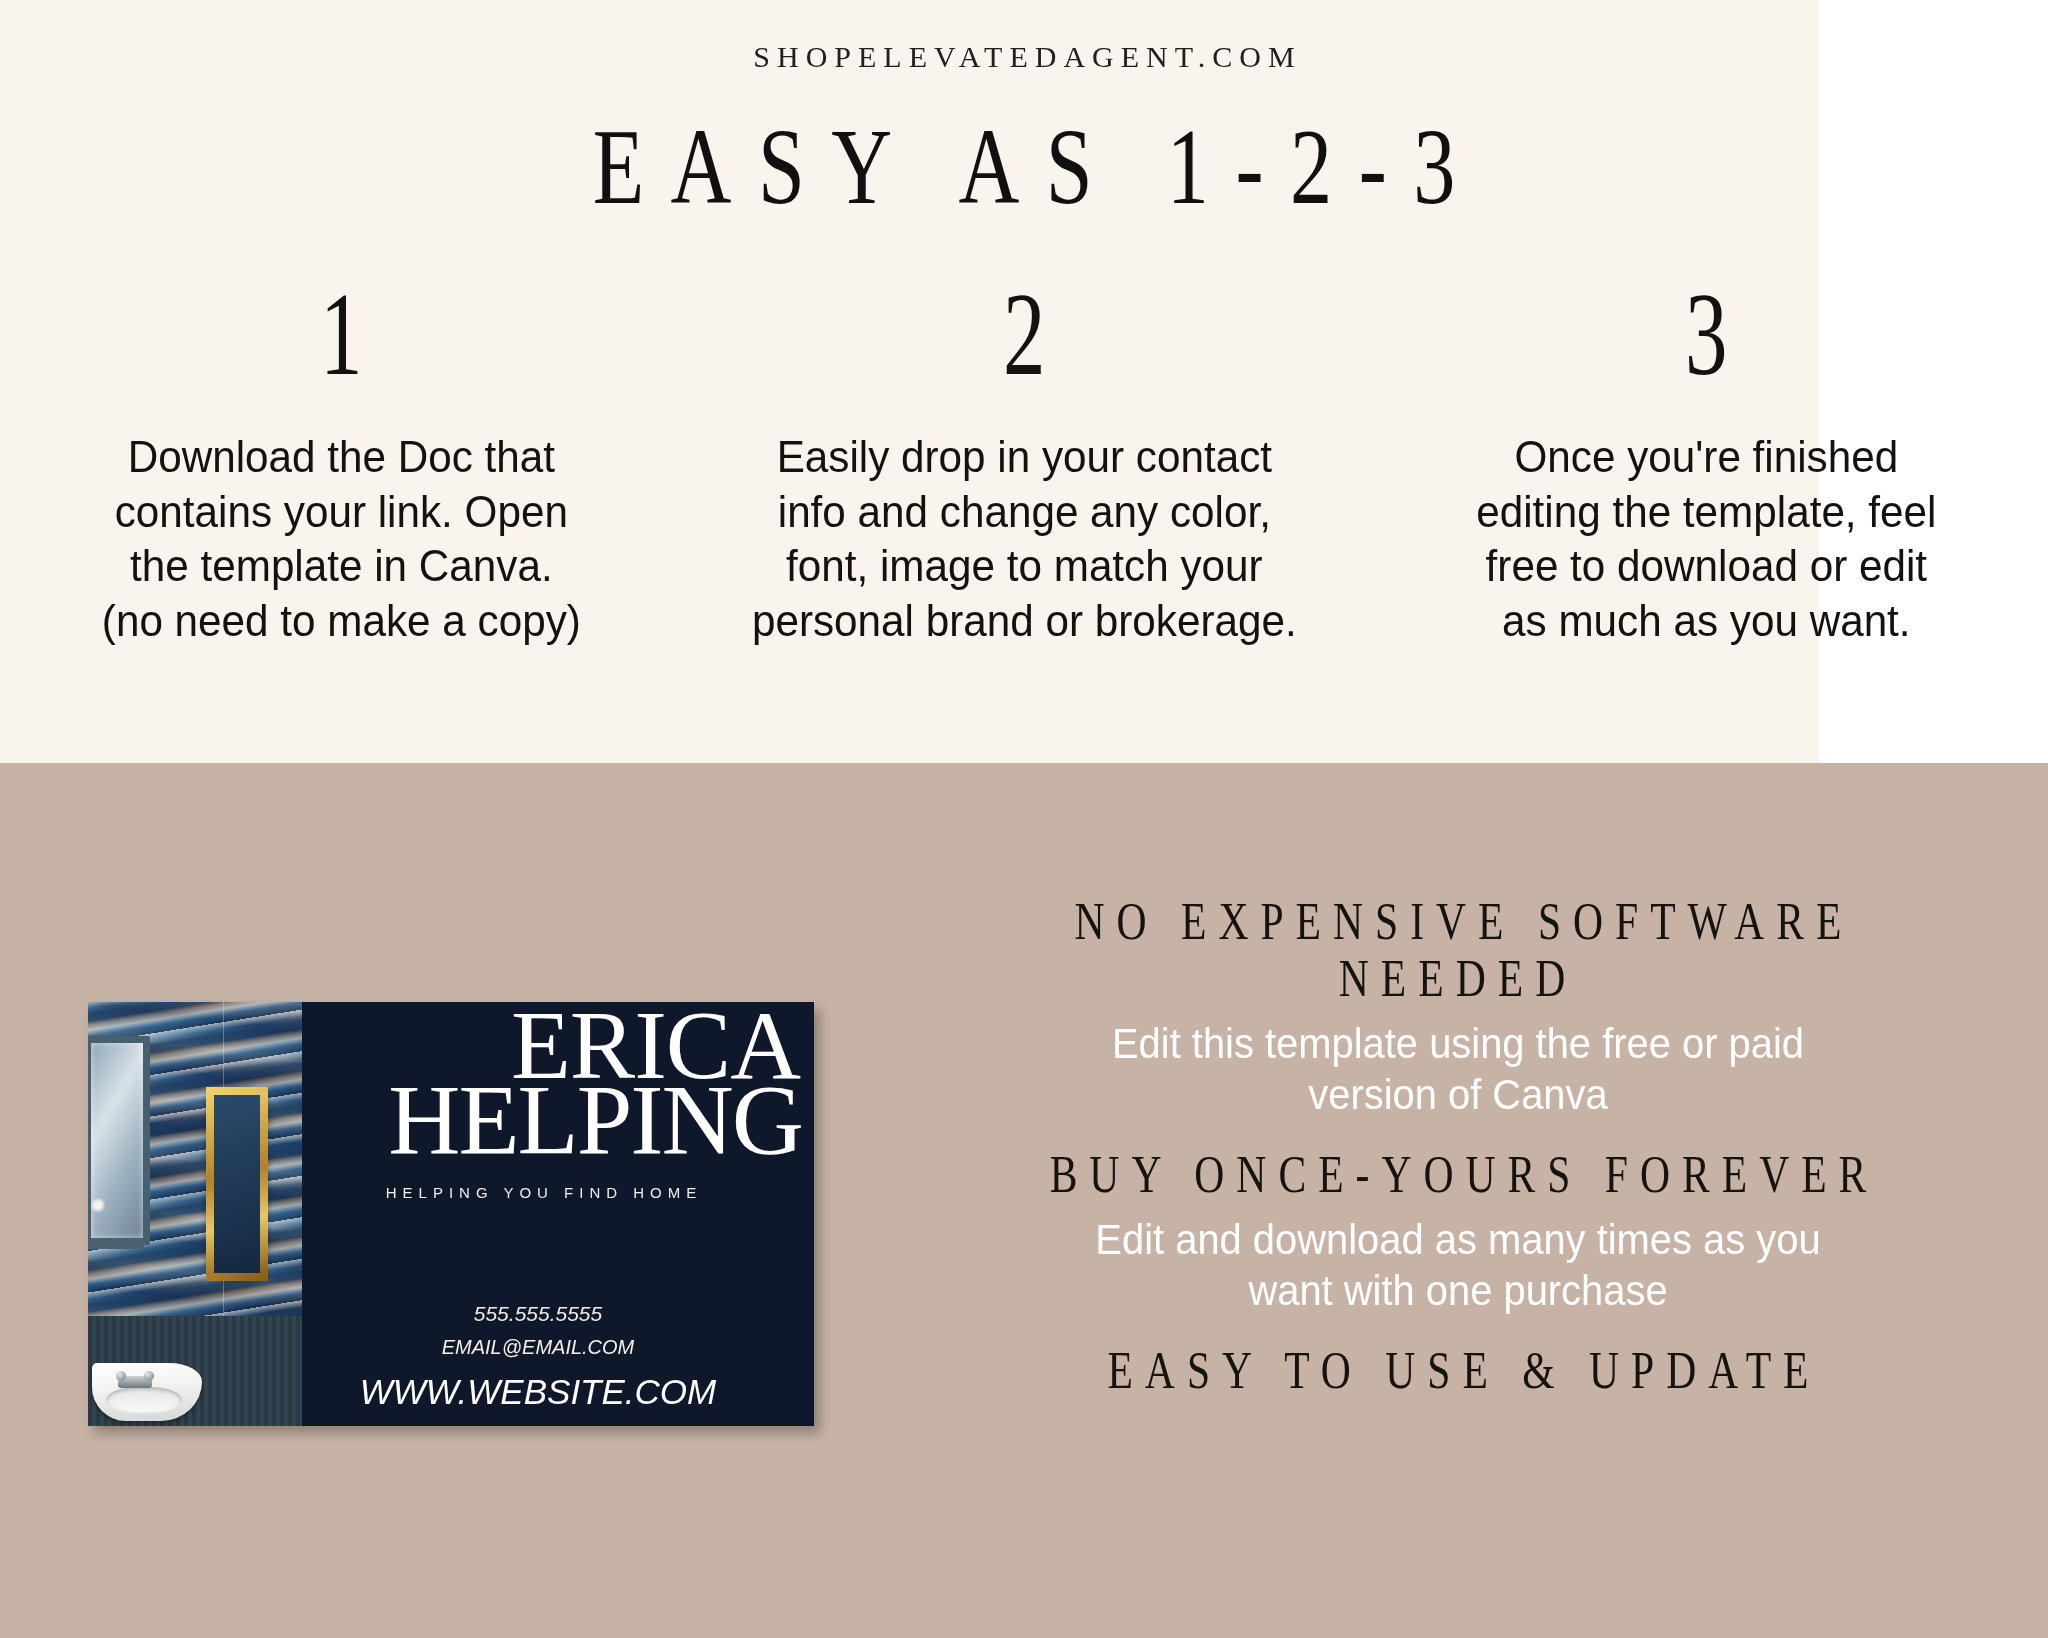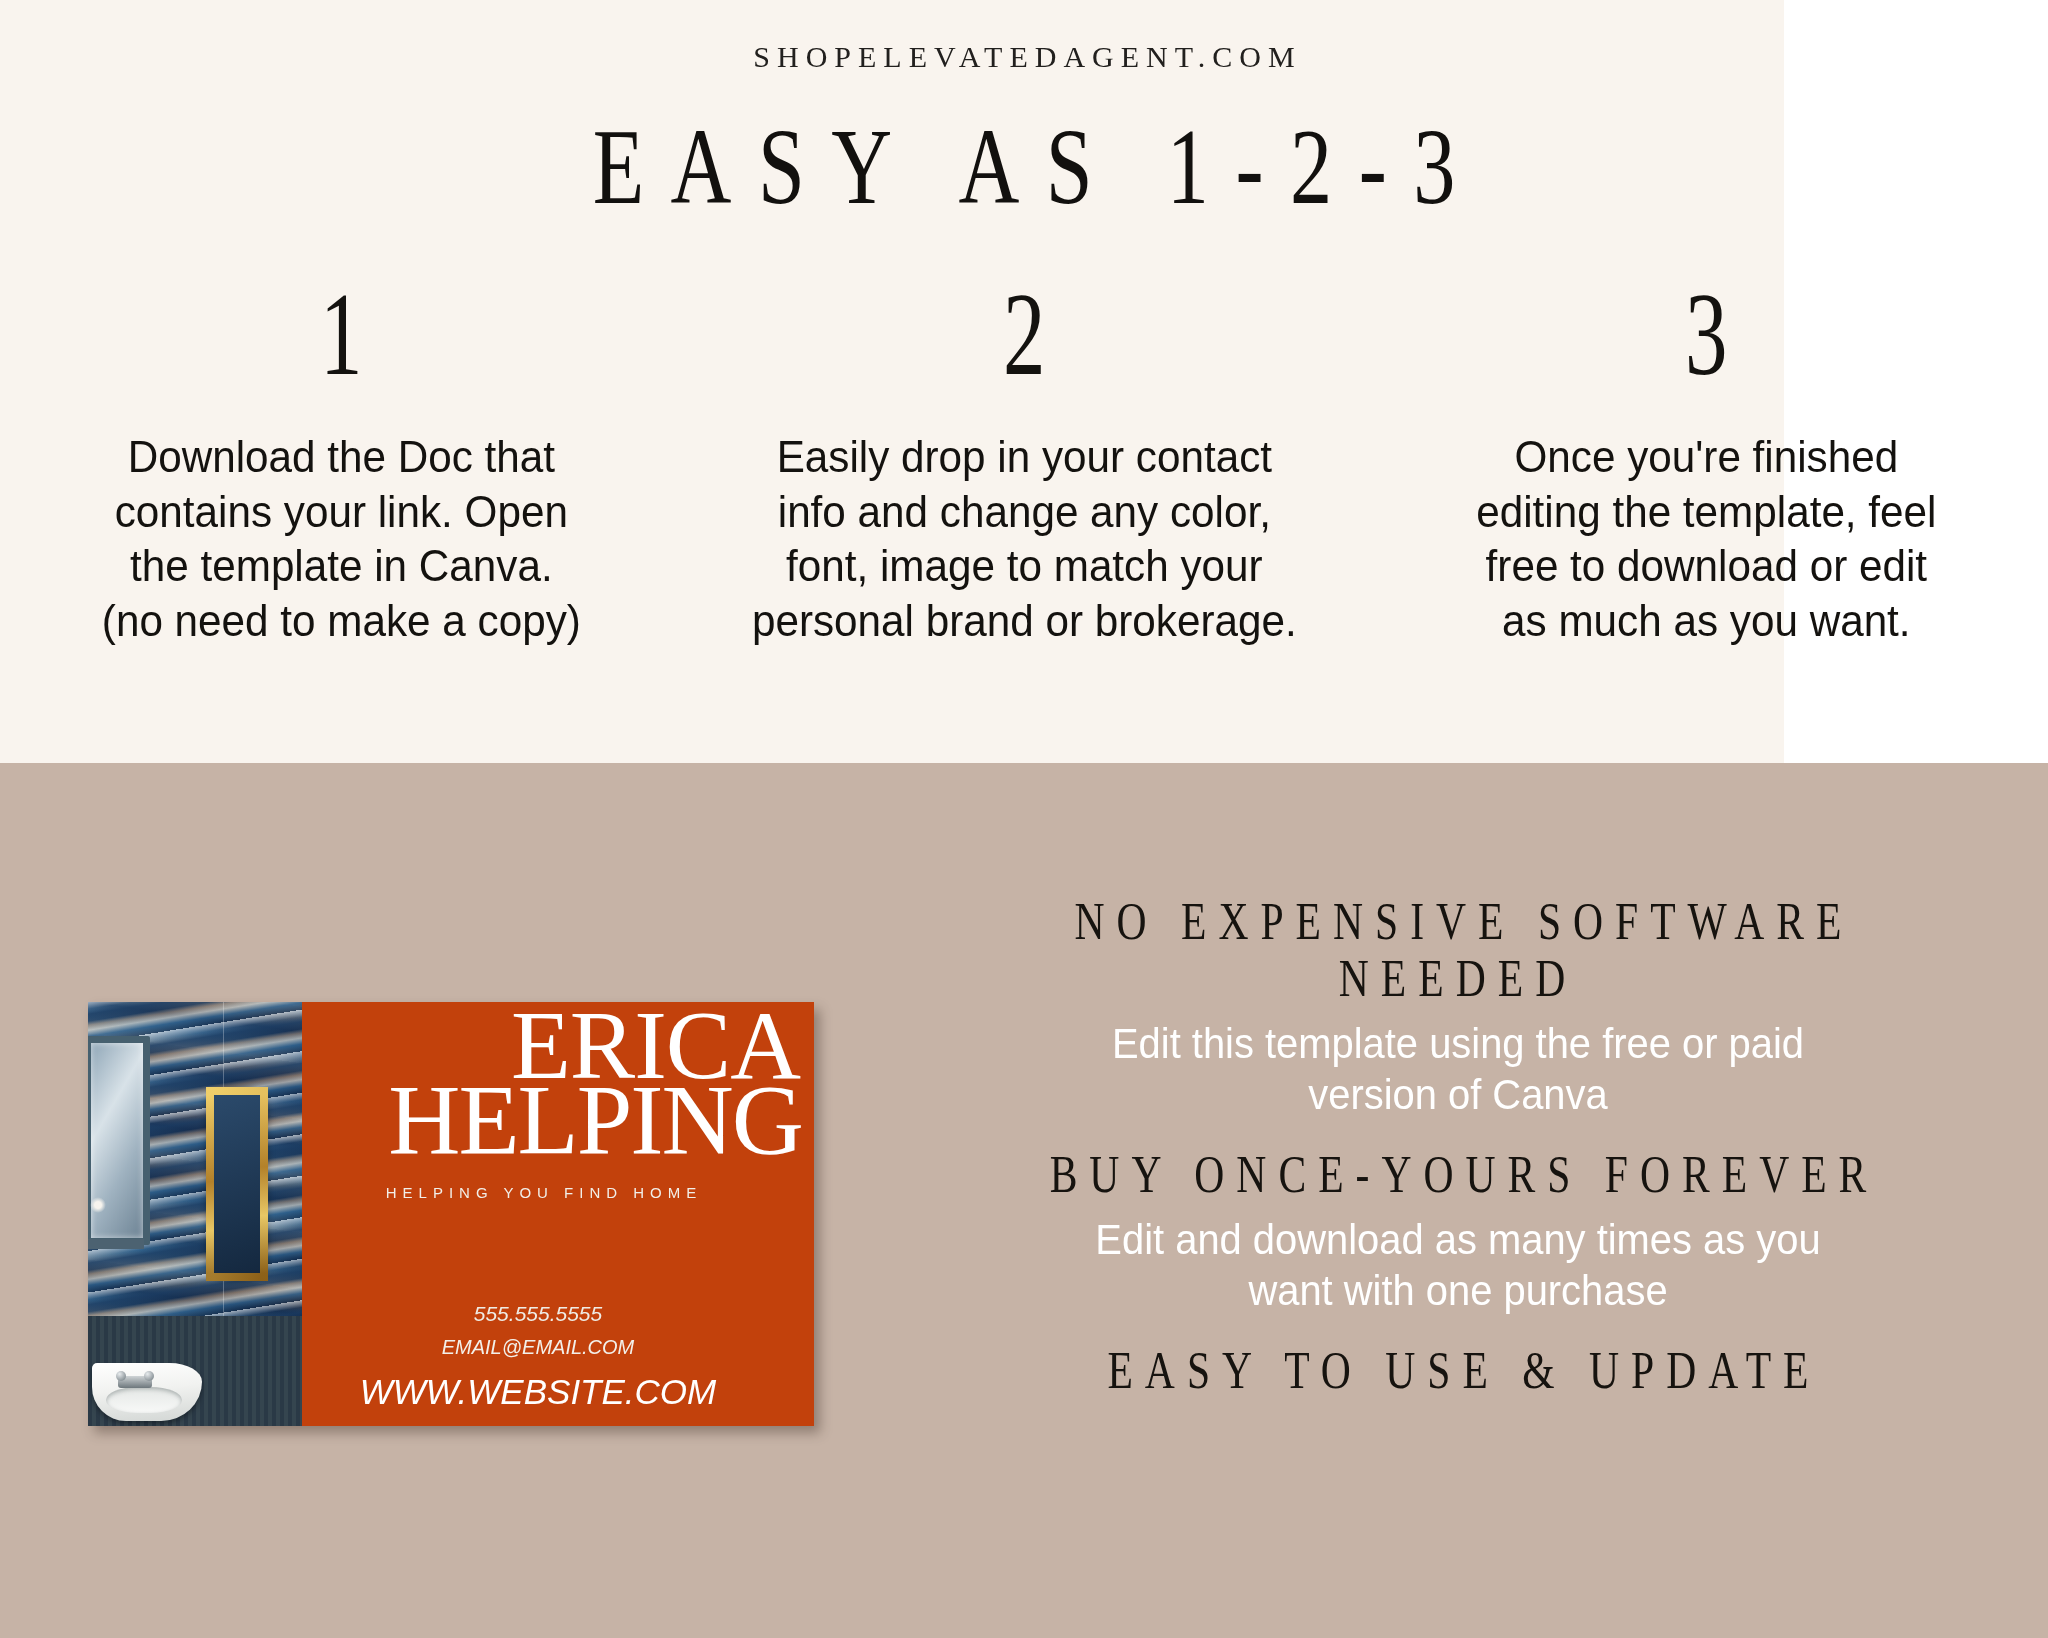--- a/index.html
+++ b/index.html
@@ -15,20 +15,21 @@
     font-family: "Liberation Sans", sans-serif;
   }
 
   
   #top-section {
     position: absolute;
     left: 0; top: 0;
     width: 1784px;
     height: 763px;
     background: #F9F4EE;
+    padding-left: 35px;
   }
 
   #site-url {
     position: absolute;
     left: 0; top: 40px;
     width: 2048px;
     text-align: center;
     font-family: "Liberation Serif", serif;
     font-size: 30px;
     letter-spacing: 7px;
@@ -202,21 +203,21 @@
     position: absolute;
     left: 2px; top: 46%;
     width: 16px; height: 16px;
     background: radial-gradient(circle, #f7f4ee 30%, rgba(247,244,238,0) 70%);
     border-radius: 50%;
   }
 
   #card-body {
     position: relative;
     flex: 1;
-    background: #c2410c;
+    background: #0f172a;
   }
   #card-name {
     position: absolute;
     left: 0; right: 10px; top: 4px;
     font-family: "Liberation Serif", serif;
     color: #ffffff;
     text-align: right;
     line-height: 0.80;
   }
   #card-first {

